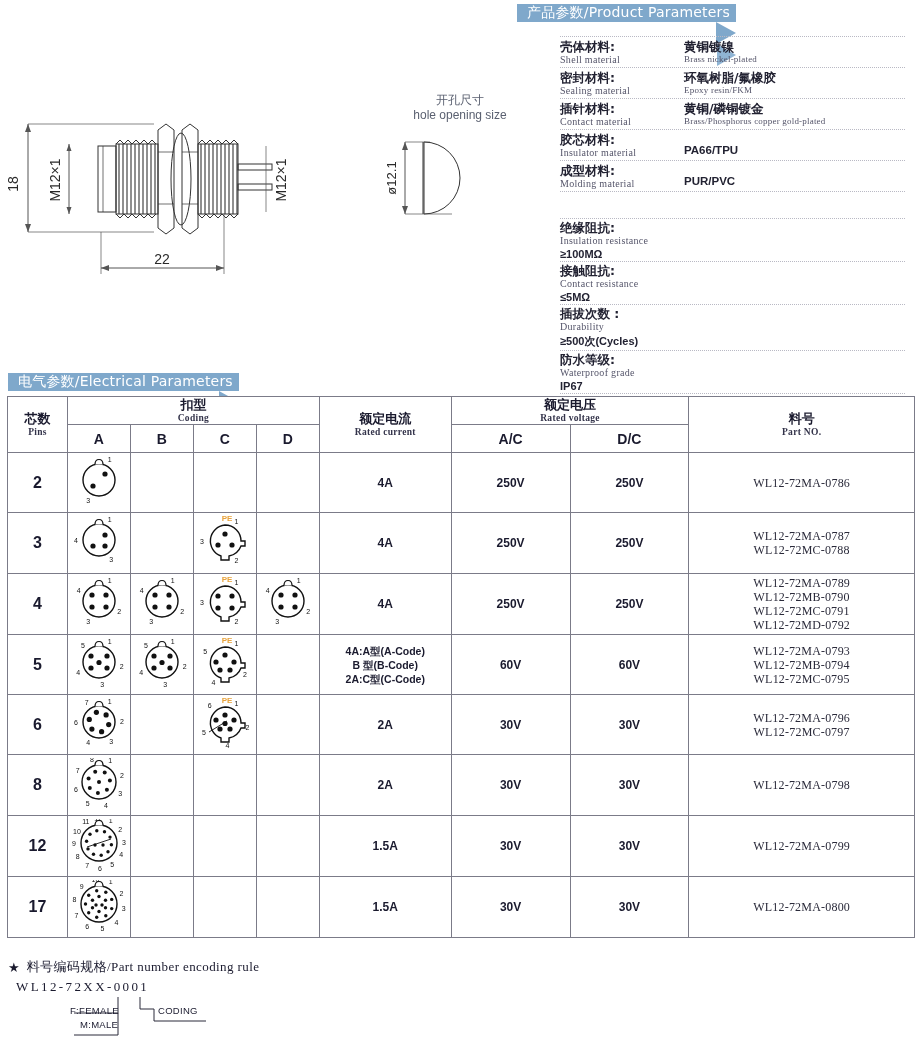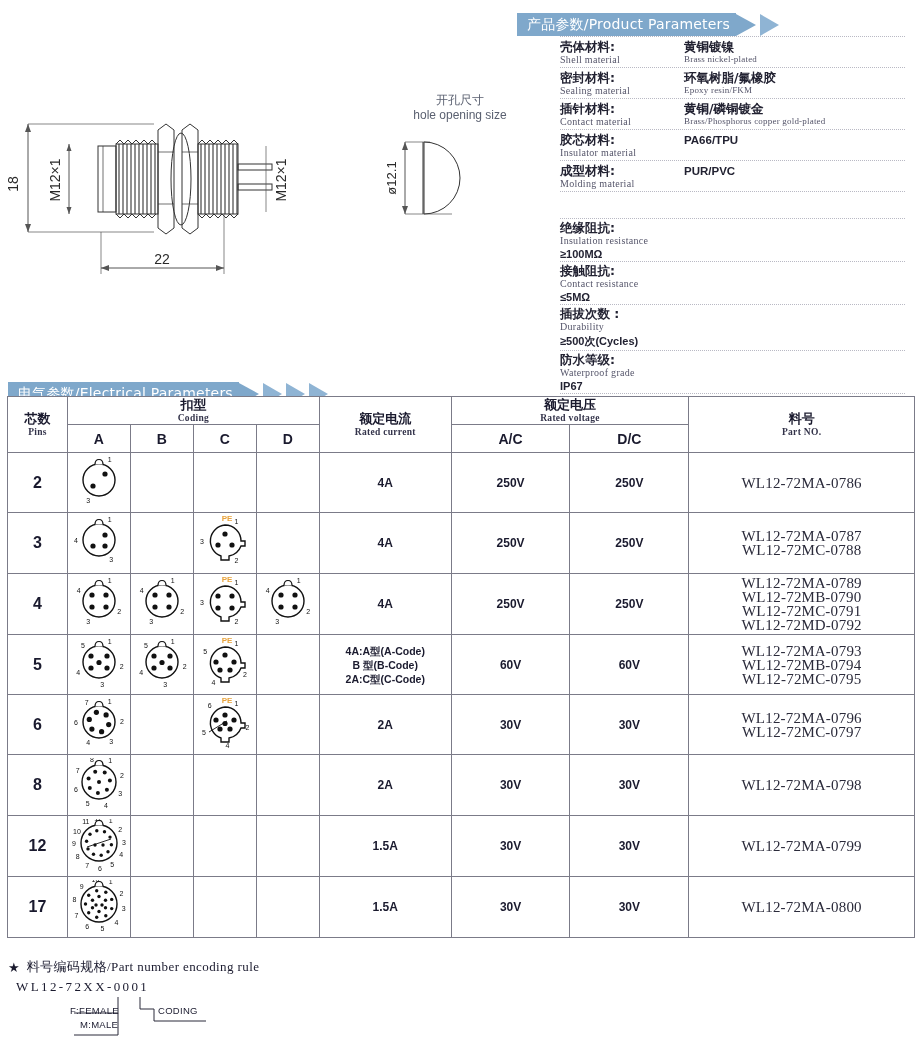--- a/index.html
+++ b/index.html
@@ -14,21 +14,22 @@
     color: #1a1a2e;
     overflow: hidden;
   }
   .cn { font-family: "DejaVu Sans", sans-serif; }
 
   
   .banner {
     position: absolute;
     height: 41px;
     display: flex;
-    align-items: center;
+    align-items: flex-end;
+    flex-direction: column;
   }
   .banner-body {
     height: 23px;
     background: #7FA8CB;
     display: flex;
     align-items: center;
     padding: 0 6px 0 10px;
     white-space: nowrap;
   }
   .banner-tip {
@@ -54,21 +55,21 @@
   #banner-electrical { left: 8px; top: 373px; }
 
   
   #product-params {
     position: absolute;
     left: 560px; top: 36px;
     width: 345px;
   }
   .pp-row {
     display: flex;
-    align-items: flex-start;
+    align-items: flex-end;
     border-bottom: 1px dotted #b9b9c4;
     padding: 3px 0 2px 0;
     min-height: 30px;
   }
   .pp-row:first-child { border-top: 1px dotted #b9b9c4; }
   .pp-label { width: 124px; flex: none; }
   .pp-val { flex: 1; }
   .lbl-cn {
     display: block;
     font-size: 12.5px; font-weight: bold;
@@ -150,21 +151,21 @@
     font-size: 14px; color: #1a1a2e;
     font-family: "Liberation Sans", sans-serif;
   }
   .cell-pins {
     font-size: 16px; font-weight: bold; color: #1a1a2e;
   }
   .cell-val {
     font-size: 12px; font-weight: bold; color: #1a1a2e;
   }
   .cell-part {
-    font-size: 15px; color: #2a2a3a;
+    font-size: 12px; color: #2a2a3a;
     font-family: "Liberation Serif", serif;
     line-height: 14px; letter-spacing: .2px;
   }
   .cell-cur-multi {
     font-size: 10.5px; font-weight: bold; color: #1a1a2e;
     line-height: 14px;
   }
   .pinpad { height: 100%; display: flex; align-items: center; justify-content: center; }
 
   

